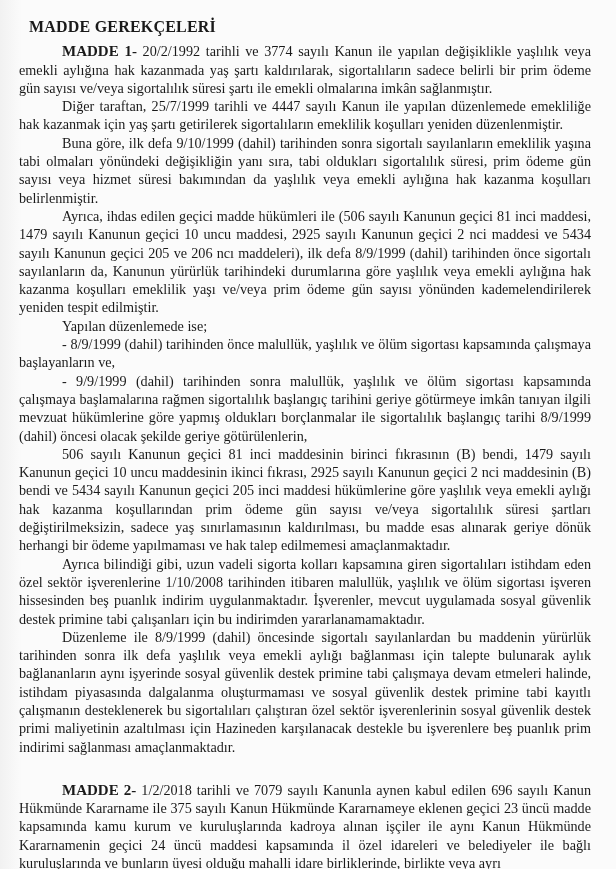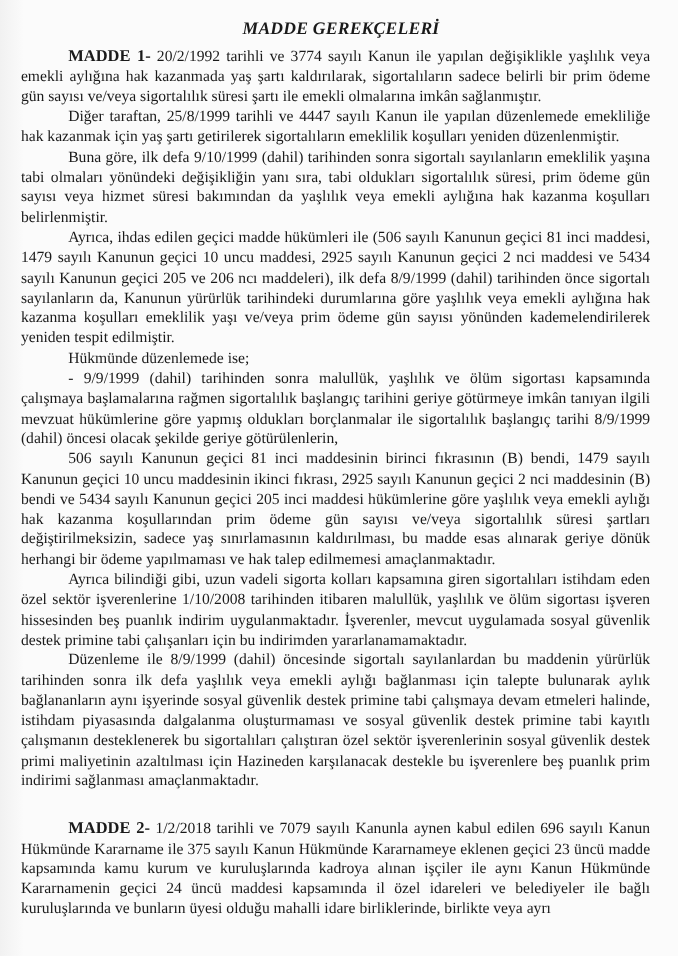--- a/index.html
+++ b/index.html
@@ -18,49 +18,49 @@
     position: absolute;
     left: 19px;
     top: 0;
     width: 572px;
     font-family: "Liberation Serif", "DejaVu Serif", serif;
     color: #1a1a1a;
     font-size: 14.2px;
     line-height: 18.3px;
   }
   .title {
-    text-align: center;
+    text-align: left;
     font-weight: bold;
     font-size: 16px;
     margin: 18px 0 0 0;
     padding-left: 10px;
     letter-spacing: 0.2px;
-    font-style: italic;
   }
   .para {
     margin: 0;
     text-align: justify;
     text-indent: 43px;
   }
   .para.first { margin-top: 6px; }
   .para.madde2 { margin-top: 25px; }
   .label { font-weight: bold; font-size: 15px; }
 </style>
 </head>
 <body>
 
 <div class="page-edge"></div>
 
 <div class="doc">
   <div class="title">MADDE GEREKÇELERİ</div>
 
   <p class="para first"><span class="label">MADDE 1-</span><span> 20/2/1992 tarihli ve 3774 sayılı Kanun ile yapılan değişiklikle yaşlılık veya emekli aylığına hak kazanmada yaş şartı kaldırılarak, sigortalıların sadece belirli bir prim ödeme gün sayısı ve/veya sigortalılık süresi şartı ile emekli olmalarına imkân sağlanmıştır.</span></p>
-  <p class="para">Diğer taraftan, 25/8/1999 tarihli ve 4447 sayılı Kanun ile yapılan düzenlemede emekliliğe hak kazanmak için yaş şartı getirilerek sigortalıların emeklilik koşulları yeniden düzenlenmiştir.</p>
+  <p class="para">Diğer taraftan, 25/7/1999 tarihli ve 4447 sayılı Kanun ile yapılan düzenlemede emekliliğe hak kazanmak için yaş şartı getirilerek sigortalıların emeklilik koşulları yeniden düzenlenmiştir.</p>
   <p class="para">Buna göre, ilk defa 9/10/1999 (dahil) tarihinden sonra sigortalı sayılanların emeklilik yaşına tabi olmaları yönündeki değişikliğin yanı sıra, tabi oldukları sigortalılık süresi, prim ödeme gün sayısı veya hizmet süresi bakımından da yaşlılık veya emekli aylığına hak kazanma koşulları belirlenmiştir.</p>
   <p class="para">Ayrıca, ihdas edilen geçici madde hükümleri ile (506 sayılı Kanunun geçici 81 inci maddesi, 1479 sayılı Kanunun geçici 10 uncu maddesi, 2925 sayılı Kanunun geçici 2 nci maddesi ve 5434 sayılı Kanunun geçici 205 ve 206 ncı maddeleri), ilk defa 8/9/1999 (dahil) tarihinden önce sigortalı sayılanların da, Kanunun yürürlük tarihindeki durumlarına göre yaşlılık veya emekli aylığına hak kazanma koşulları emeklilik yaşı ve/veya prim ödeme gün sayısı yönünden kademelendirilerek yeniden tespit edilmiştir.</p>
-  <p class="para">Hükmünde düzenlemede ise;</p>
+  <p class="para">Yapılan düzenlemede ise;</p>
+  <p class="para">- 8/9/1999 (dahil) tarihinden önce malullük, yaşlılık ve ölüm sigortası kapsamında çalışmaya başlayanların ve,</p>
   <p class="para">- 9/9/1999 (dahil) tarihinden sonra malullük, yaşlılık ve ölüm sigortası kapsamında çalışmaya başlamalarına rağmen sigortalılık başlangıç tarihini geriye götürmeye imkân tanıyan ilgili mevzuat hükümlerine göre yapmış oldukları borçlanmalar ile sigortalılık başlangıç tarihi 8/9/1999 (dahil) öncesi olacak şekilde geriye götürülenlerin,</p>
   <p class="para">506 sayılı Kanunun geçici 81 inci maddesinin birinci fıkrasının (B) bendi, 1479 sayılı Kanunun geçici 10 uncu maddesinin ikinci fıkrası, 2925 sayılı Kanunun geçici 2 nci maddesinin (B) bendi ve 5434 sayılı Kanunun geçici 205 inci maddesi hükümlerine göre yaşlılık veya emekli aylığı hak kazanma koşullarından prim ödeme gün sayısı ve/veya sigortalılık süresi şartları değiştirilmeksizin, sadece yaş sınırlamasının kaldırılması, bu madde esas alınarak geriye dönük herhangi bir ödeme yapılmaması ve hak talep edilmemesi amaçlanmaktadır.</p>
   <p class="para">Ayrıca bilindiği gibi, uzun vadeli sigorta kolları kapsamına giren sigortalıları istihdam eden özel sektör işverenlerine 1/10/2008 tarihinden itibaren malullük, yaşlılık ve ölüm sigortası işveren hissesinden beş puanlık indirim uygulanmaktadır. İşverenler, mevcut uygulamada sosyal güvenlik destek primine tabi çalışanları için bu indirimden yararlanamamaktadır.</p>
   <p class="para">Düzenleme ile 8/9/1999 (dahil) öncesinde sigortalı sayılanlardan bu maddenin yürürlük tarihinden sonra ilk defa yaşlılık veya emekli aylığı bağlanması için talepte bulunarak aylık bağlananların aynı işyerinde sosyal güvenlik destek primine tabi çalışmaya devam etmeleri halinde, istihdam piyasasında dalgalanma oluşturmaması ve sosyal güvenlik destek primine tabi kayıtlı çalışmanın desteklenerek bu sigortalıları çalıştıran özel sektör işverenlerinin sosyal güvenlik destek primi maliyetinin azaltılması için Hazineden karşılanacak destekle bu işverenlere beş puanlık prim indirimi sağlanması amaçlanmaktadır.</p>
 
   <p class="para madde2"><span class="label">MADDE 2-</span><span> 1/2/2018 tarihli ve 7079 sayılı Kanunla aynen kabul edilen 696 sayılı Kanun Hükmünde Kararname ile 375 sayılı Kanun Hükmünde Kararnameye eklenen geçici 23 üncü madde kapsamında kamu kurum ve kuruluşlarında kadroya alınan işçiler ile aynı Kanun Hükmünde Kararnamenin geçici 24 üncü maddesi kapsamında il özel idareleri ve belediyeler ile bağlı kuruluşlarında ve bunların üyesi olduğu mahalli idare birliklerinde, birlikte veya ayrı</span></p>
 </div>
 
 </body></html>

